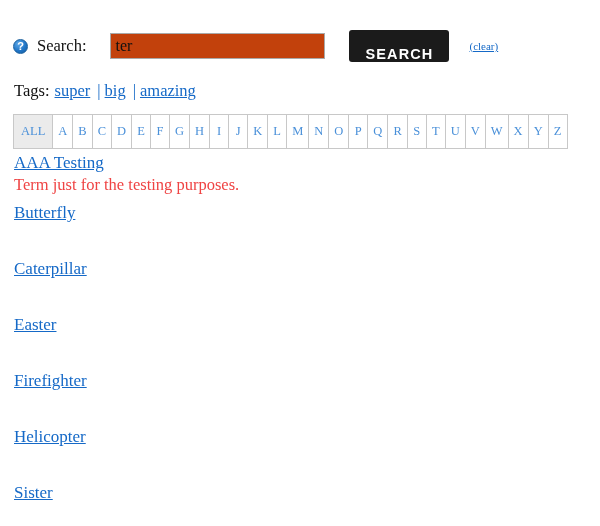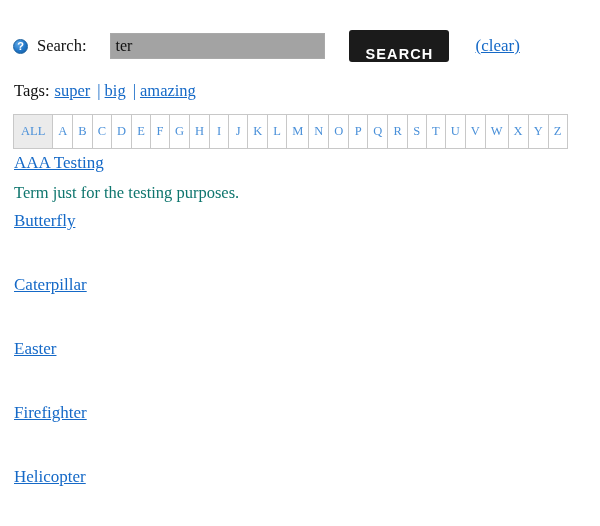--- a/index.html
+++ b/index.html
@@ -62,21 +62,21 @@
     color: #111111;
     white-space: nowrap;
     margin-right: 24px;
   }
 
   .search-input {
     width: 215px;
     height: 26px;
     box-sizing: border-box;
     border: 1px solid #a9a9a9;
-    background: #a3a3a3;
+    background: #c2410c;
     font-family: "Liberation Serif", "DejaVu Serif", serif;
     font-size: 16px;
     color: #111111;
     padding: 1px 4px;
     outline: none;
     border-radius: 0;
   }
 
   .search-button {
     margin-left: 24px;
@@ -88,22 +88,22 @@
     border-radius: 3px;
     font-family: "Liberation Sans", "DejaVu Sans", sans-serif;
     font-size: 14.5px;
     font-weight: bold;
     letter-spacing: 1.1px;
     cursor: pointer;
     padding: 16px;
   }
 
   .clear-link {
-    margin-left: 26px;
-    font-size: 17px;
+    margin-left: 20px;
+    font-size: 11px;
     color: #1569c7;
     text-decoration: underline;
     cursor: pointer;
     white-space: nowrap;
   }
 
   
   .tags-row {
     position: absolute;
     left: 14px;
@@ -173,24 +173,24 @@
     padding: 0;
     line-height: 22px;
   }
   .term-link {
     font-size: 17px;
     color: #1569c7;
     text-decoration: underline;
     cursor: pointer;
   }
   .definition {
-    margin: 8px 0 0 0;
+    margin: 0 0 0 0;
     padding: 0;
     font-size: 16.5px;
-    color: #0f766e;
+    color: #ef4444;
     line-height: 22px;
     min-height: 34px;
   }
   .definition.filled { min-height: 0; margin-bottom: 6px; }
 </style>
 </head>
 <body>
 
 <div class="page">
 

